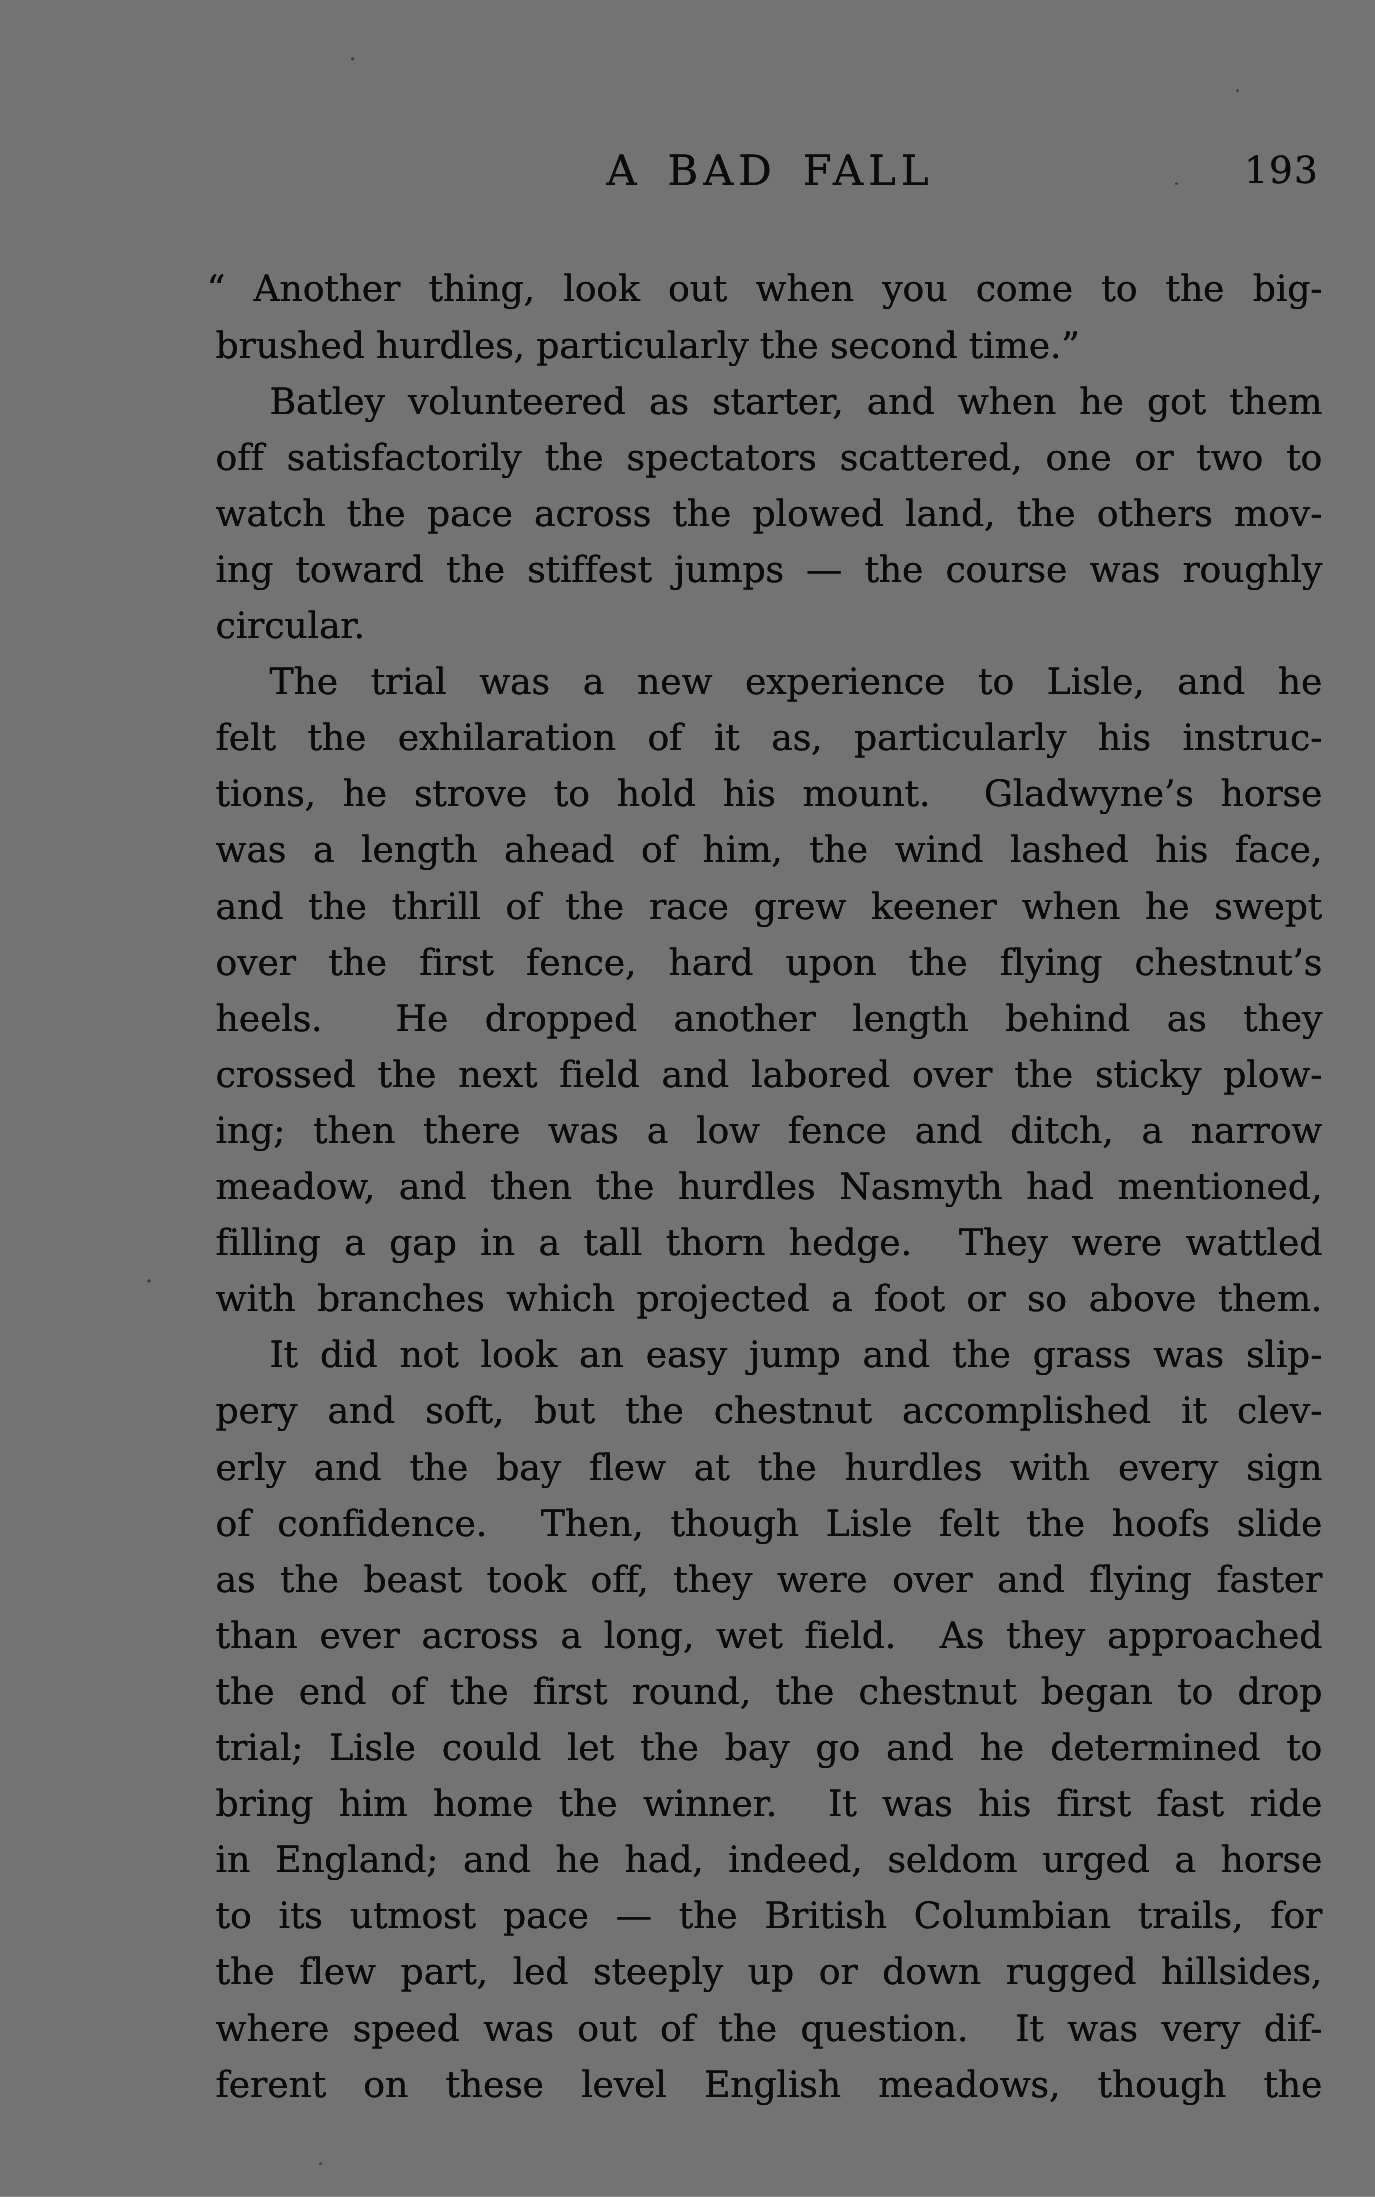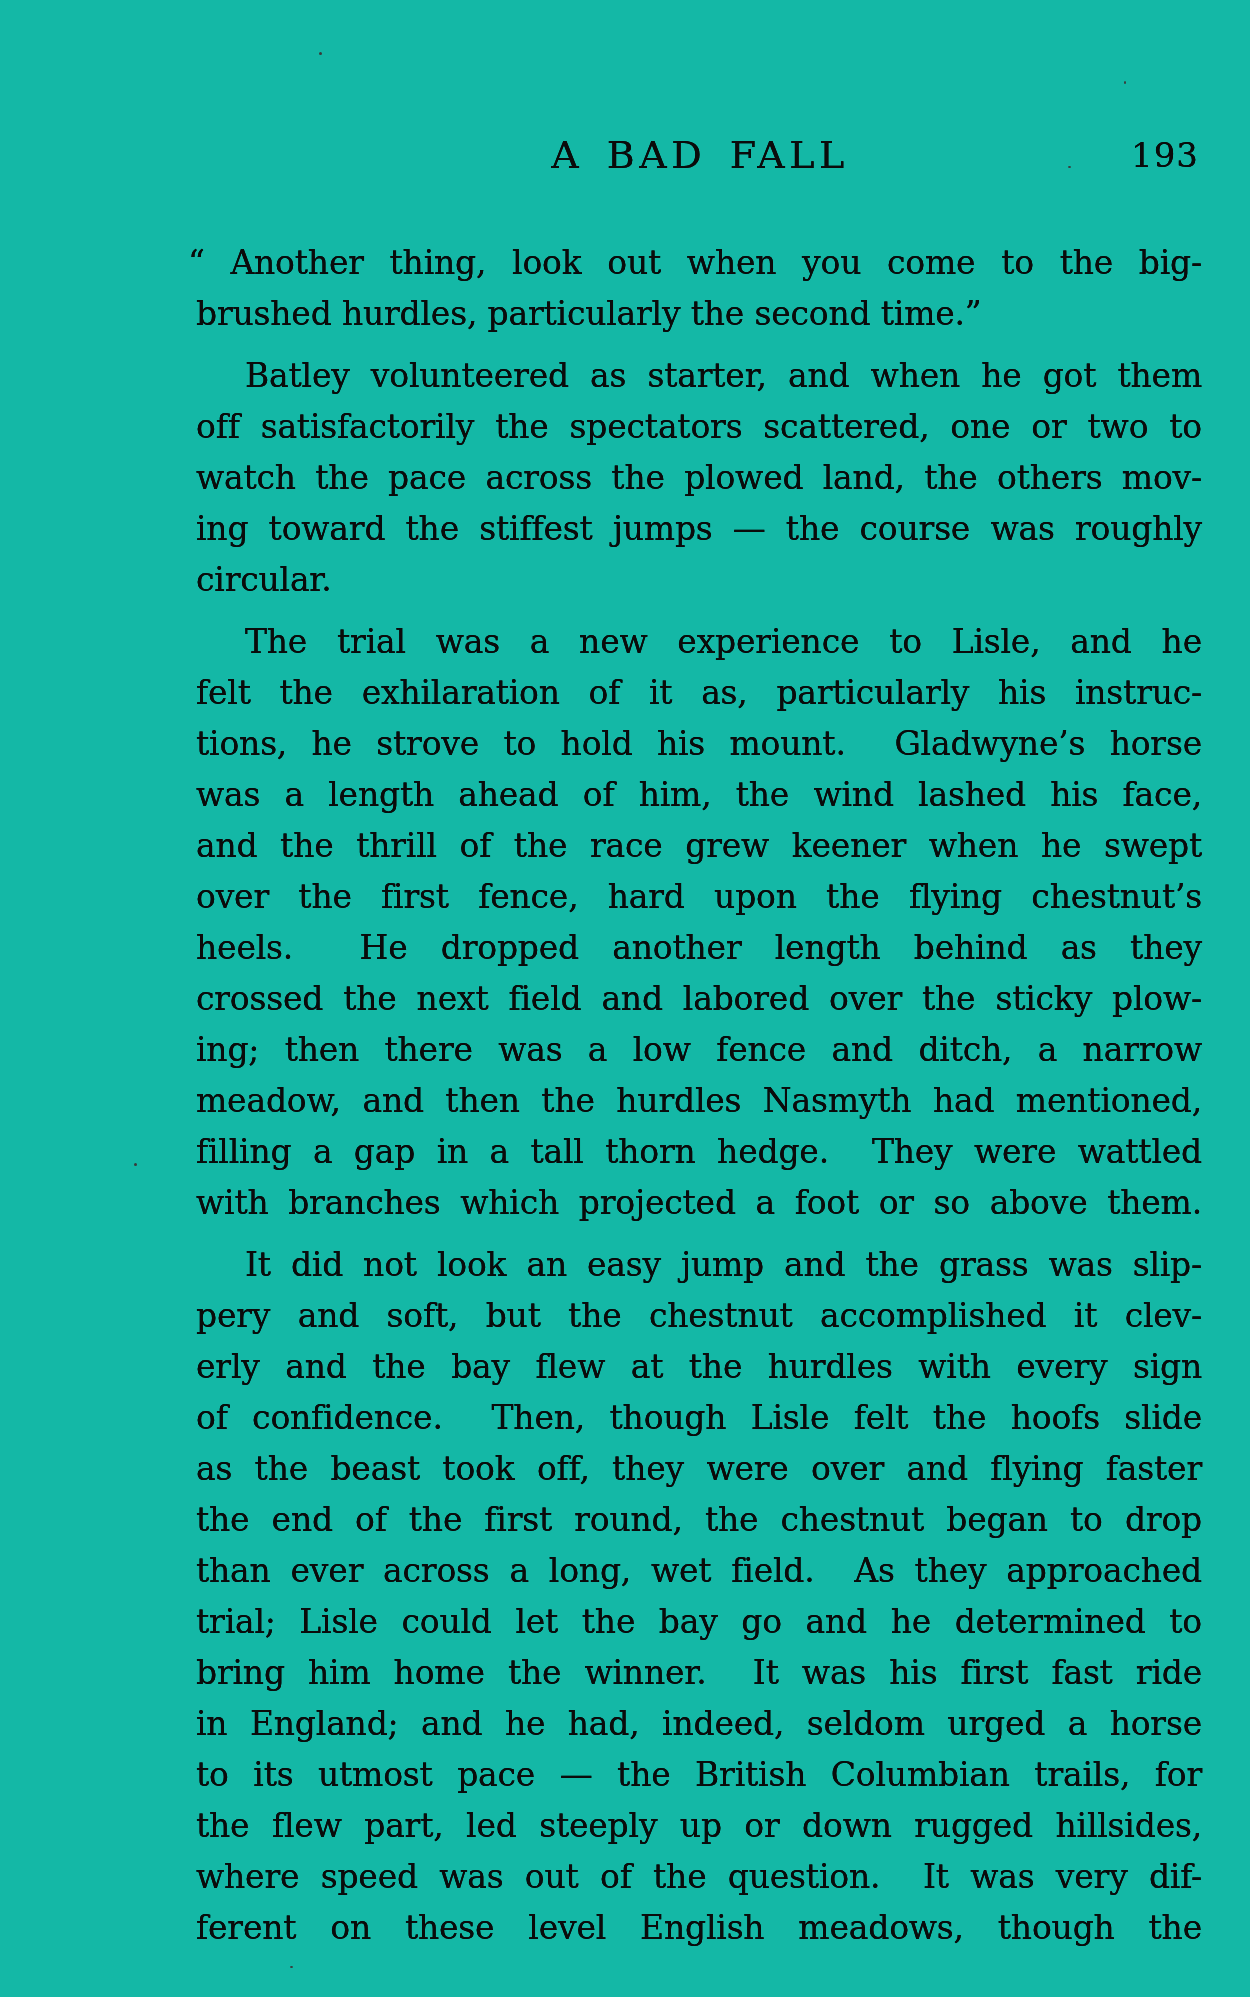--- a/index.html
+++ b/index.html
@@ -6,21 +6,21 @@
   body {
     width: 1250px; height: 1997px;
     background: #ffffff;
     overflow: hidden;
     position: relative;
     font-family: "DejaVu Serif", "Liberation Serif", serif;
     color: #0b0b0b;
   }
   .page {
     position: absolute; inset: 0;
-    background: #14b8a6;
+    background: #737373;
     padding-left: 12px;
   }
   
   .running-head { position: absolute; top: 0; left: 0; right: 0; height: 200px; }
   .head-title {
     position: absolute; top: 133px; left: 700px;
     transform: translateX(-50%);
     font-size: 38px; letter-spacing: 4.5px; word-spacing: 7px;
     white-space: nowrap;
     text-shadow: 0 0 0.6px #000;
@@ -41,21 +41,21 @@
   }
   .line {
     text-align: justify;
     text-align-last: justify;
     height: 51px;
     overflow: visible;
     white-space: nowrap;        
     white-space: normal;
   }
   .line.flush { text-align-last: left; }
-  .line.indent { text-indent: 49px; margin-top: 11px; }
+  .line.indent { text-indent: 49px; }
   .line.hang { text-indent: -8px; }
   
   .speck {
     position: absolute; background: #3a3a3a; border-radius: 50%;
   }
   .s1 { left: 319px; top: 52px;  width: 3px; height: 3px; }
   .s2 { left: 1124px; top: 81px; width: 2px; height: 3px; }
   .s3 { left: 1068px; top: 166px; width: 3px; height: 2px; }
   .s4 { left: 134px; top: 1163px; width: 3px; height: 3px; }
   .s5 { left: 290px; top: 1966px; width: 3px; height: 2px; }
@@ -88,22 +88,22 @@
       <div class="line">crossed the next field and labored over the sticky plow-</div>
       <div class="line">ing; then there was a low fence and ditch, a narrow</div>
       <div class="line">meadow, and then the hurdles Nasmyth had mentioned,</div>
       <div class="line">filling a gap in a tall thorn hedge.&nbsp; They were wattled</div>
       <div class="line">with branches which projected a foot or so above them.</div>
       <div class="line indent">It did not look an easy jump and the grass was slip-</div>
       <div class="line">pery and soft, but the chestnut accomplished it clev-</div>
       <div class="line">erly and the bay flew at the hurdles with every sign</div>
       <div class="line">of confidence.&nbsp; Then, though Lisle felt the hoofs slide</div>
       <div class="line">as the beast took off, they were over and flying faster</div>
+      <div class="line">than ever across a long, wet field.&nbsp; As they approached</div>
       <div class="line">the end of the first round, the chestnut began to drop</div>
-      <div class="line">than ever across a long, wet field.&nbsp; As they approached</div>
       <div class="line">trial; Lisle could let the bay go and he determined to</div>
       <div class="line">bring him home the winner.&nbsp; It was his first fast ride</div>
       <div class="line">in England; and he had, indeed, seldom urged a horse</div>
       <div class="line">to its utmost pace — the British Columbian trails, for</div>
       <div class="line">the flew part, led steeply up or down rugged hillsides,</div>
       <div class="line">where speed was out of the question.&nbsp; It was very dif-</div>
       <div class="line">ferent on these level English meadows, though the</div>
     </div>
 
   <div class="speck s1"></div>

